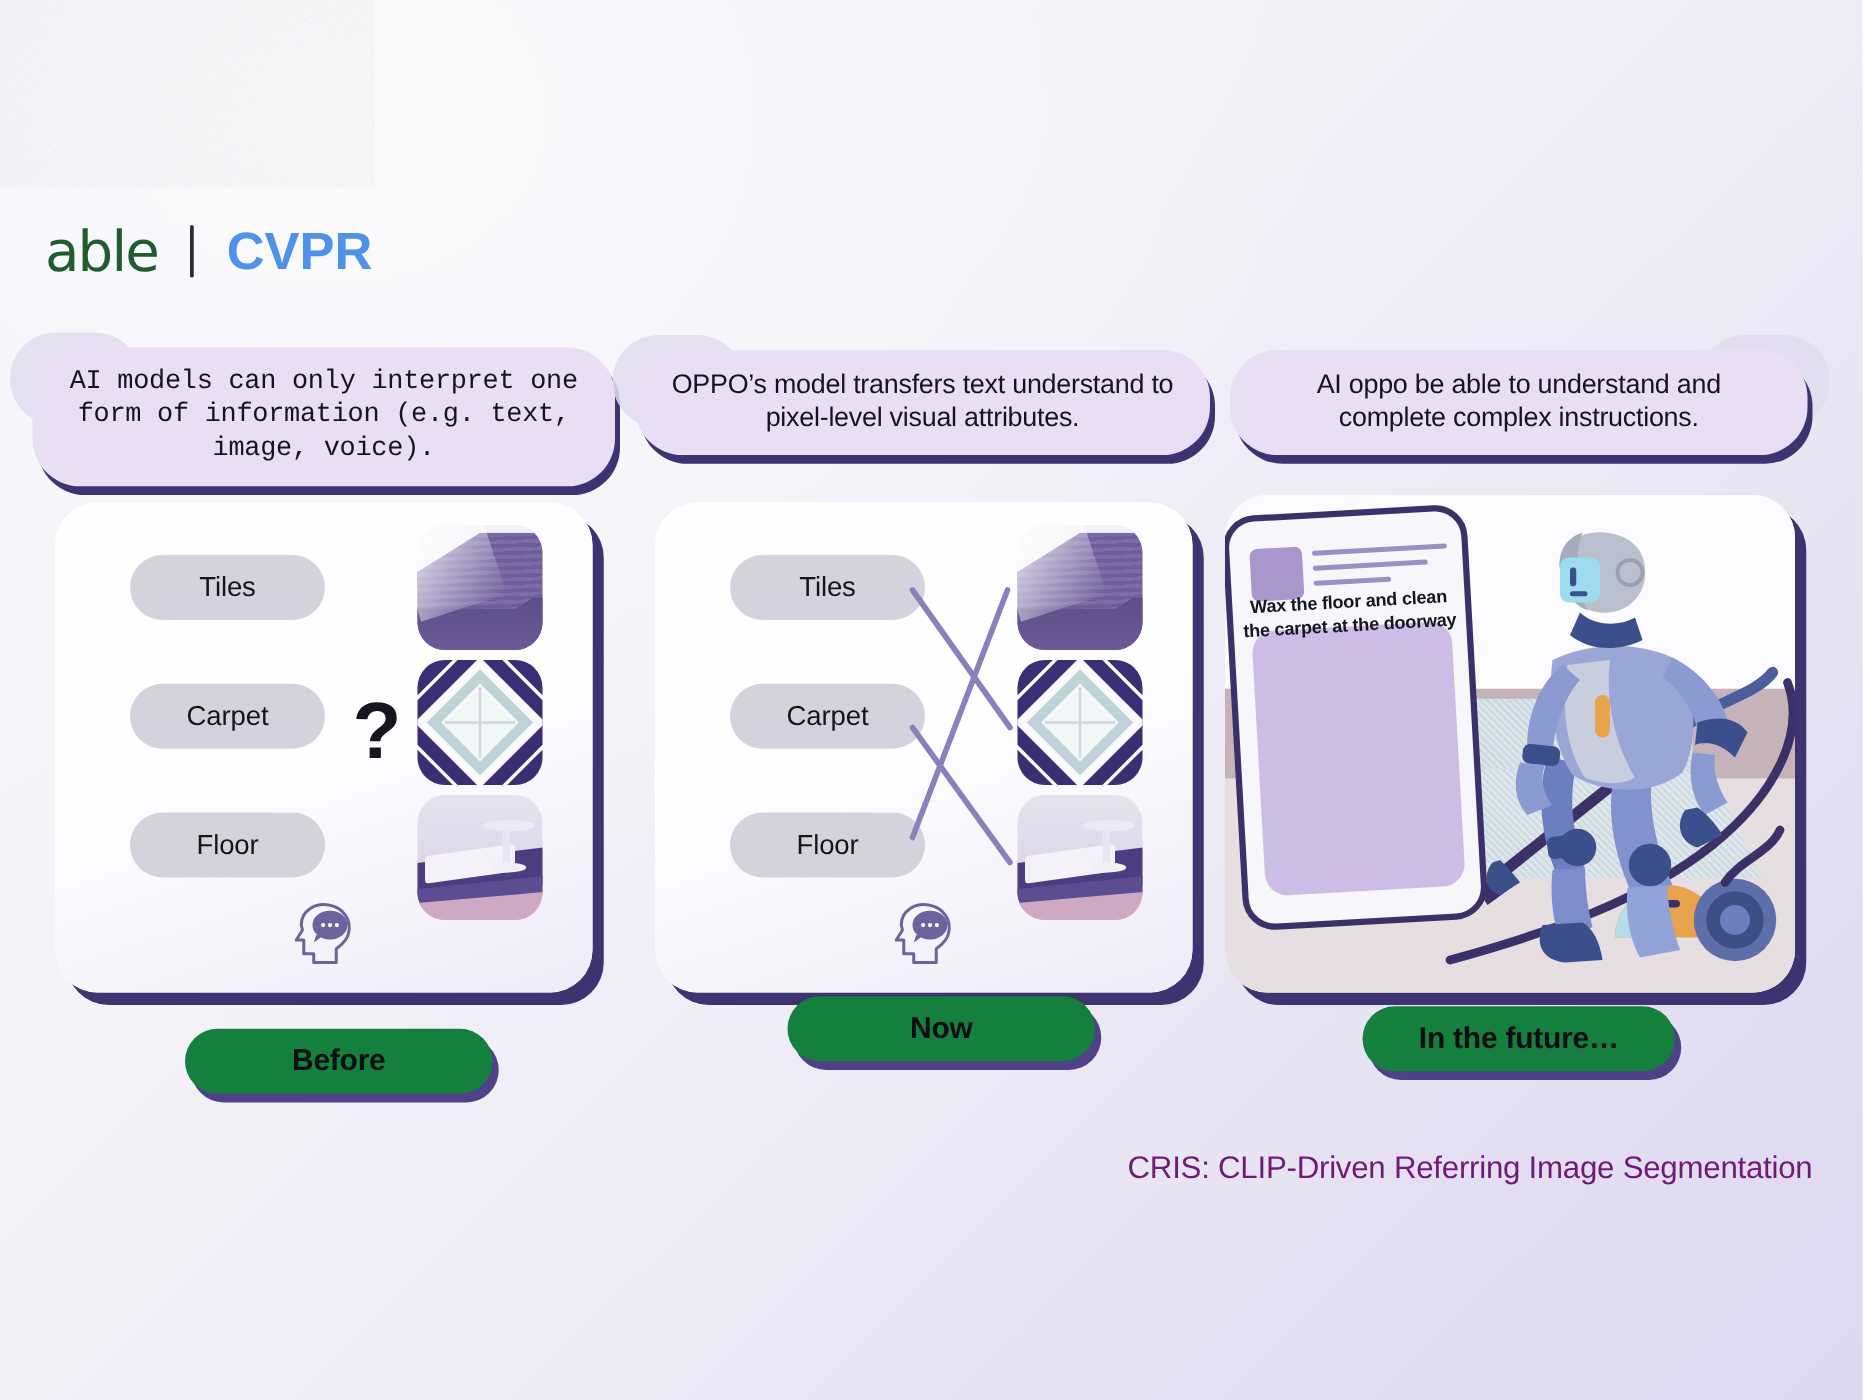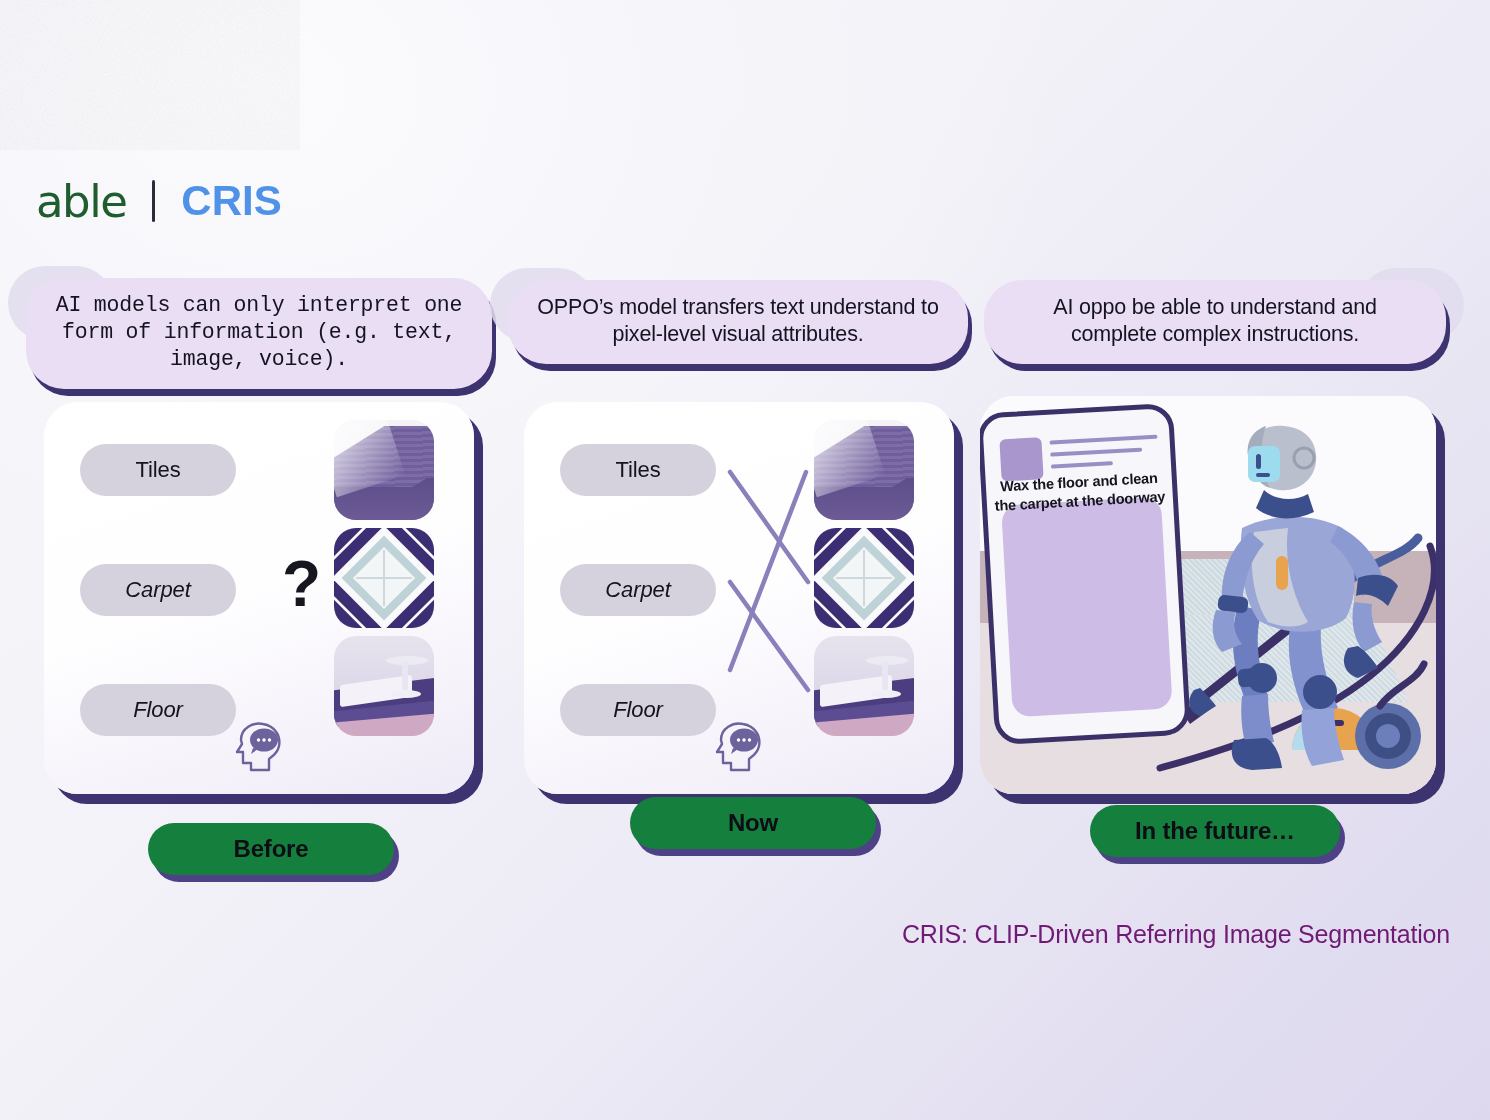--- a/index.html
+++ b/index.html
@@ -67,30 +67,30 @@
     background: linear-gradient(162deg, #ffffff 0%, #fefeff 48%, #f7f4fb 74%, #efebf7 100%);
     box-shadow: 9px 10px 0 0 #3d3370;
     z-index: 5;
     overflow: hidden;
   }
   #panel1 { left: 44px;  top: 402px; width: 430px; height: 392px; }
   #panel2 { left: 524px; top: 402px; width: 430px; height: 392px; }
   #panel3 { left: 980px; top: 396px; width: 456px; height: 398px; }
 
   
-  .pill-col { position: absolute; left: 36px; top: 42px; width: 156px; }
+  .pill-col { position: absolute; left: 60px; top: 42px; width: 156px; }
   .pill {
     height: 52px;
     border-radius: 26px;
     background: #d6d2dd;
     display: flex; align-items: center; justify-content: center;
     font-size: 22px; color: #14141c; font-weight: 400;
     letter-spacing: -0.1px;
   }
-  .pill + .pill { margin-top: 68px; font-style: italic; }
+  .pill + .pill { margin-top: 51px; }
 
   
   .thumb-col { position: absolute; right: 40px; top: 18px; width: 100px; }
   .thumb { width: 100px; height: 100px; border-radius: 22px; overflow: hidden; position: relative; }
   .thumb + .thumb { margin-top: 8px; }
 
   
   .th-planks { background: linear-gradient(180deg,#efeef4 0%, #e9e7f0 100%); }
   .th-planks .sky { position:absolute; inset:0; background:#f3f2f7; }
   .th-planks .slab1 {
@@ -250,21 +250,21 @@
     text-align: right; font-size: 25px; color: #701a75;
     font-weight: 400; letter-spacing: -0.2px; z-index: 6;
   }
 </style>
 </head>
 <body>
 
 <div id="header">
   <span id="oppo-logo">able</span>
   <span id="logo-divider"></span>
-  <span id="cvpr-logo">CRIS</span>
+  <span id="cvpr-logo">CVPR</span>
 </div>
 
 <div class="bubble-wrap" id="bubble1-wrap">
   <div class="bubble-ghost"></div>
   <div class="bubble">AI models can only interpret one form of information (e.g. text, image, voice).</div>
 </div>
 
 <div class="bubble-wrap" id="bubble2-wrap">
   <div class="bubble-ghost"></div>
   <div class="bubble">OPPO’s model transfers text understand to pixel-level visual attributes.</div>

